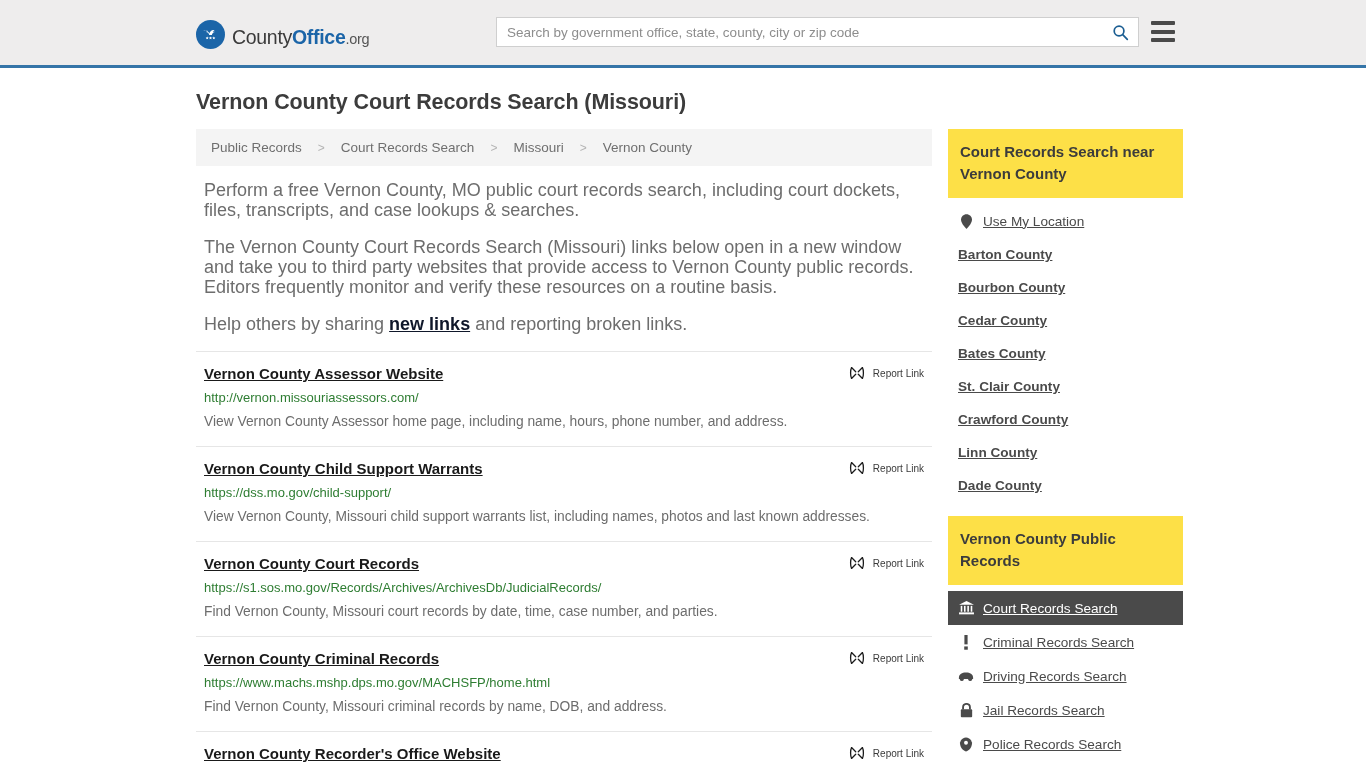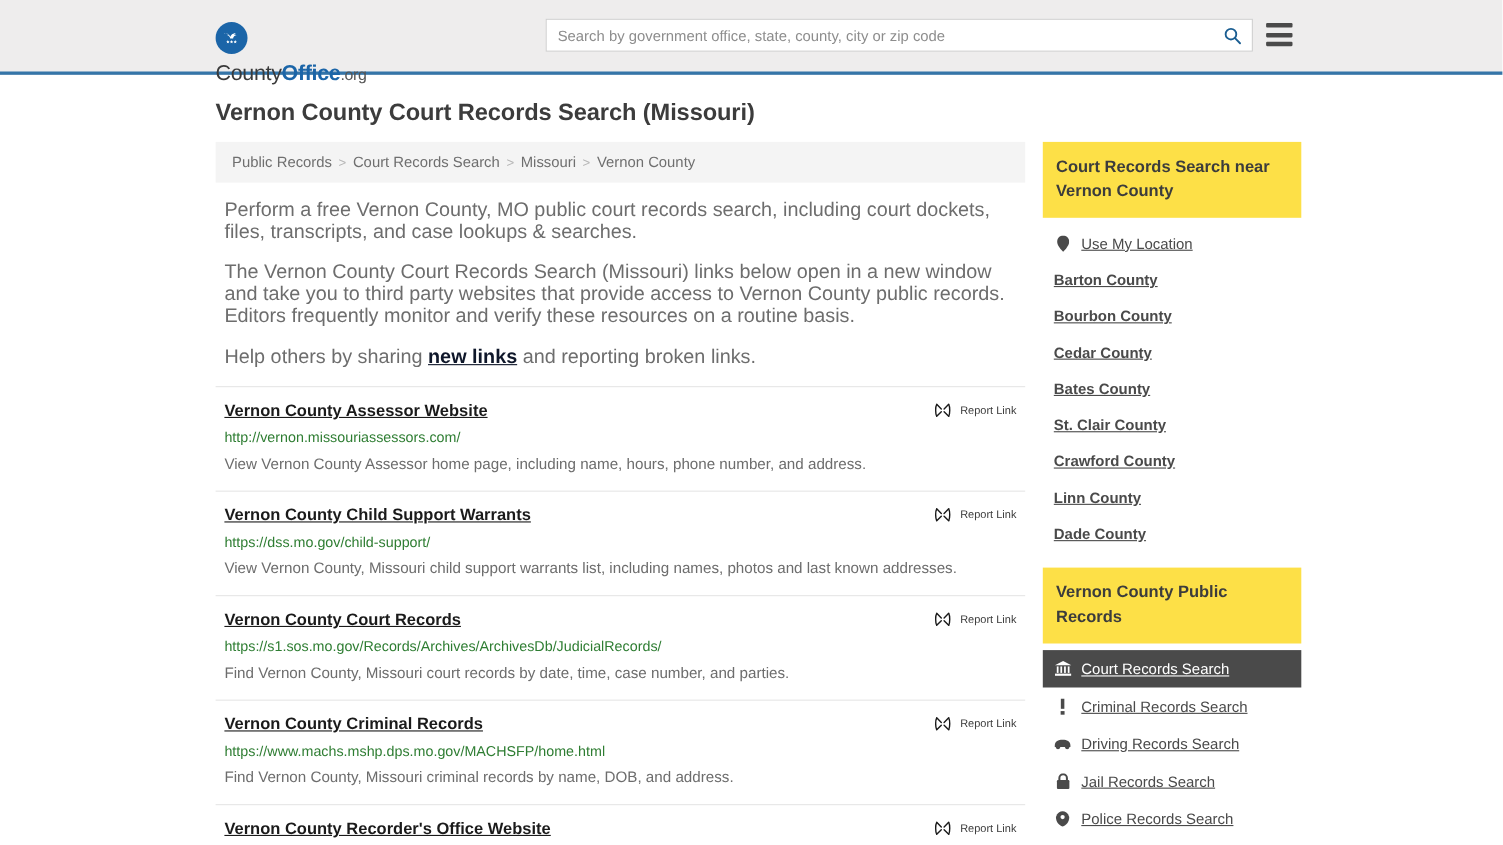--- a/index.html
+++ b/index.html
@@ -20,24 +20,23 @@
     border-bottom: 3px solid #3575a8;
     display: flex;
     align-items: center;
     position: relative;
   }
   .logo-wrap {
     position: absolute;
     left: 196px;
     top: 20px;
     display: flex;
-    align-items: flex-start;
+    align-items: flex-end;
     gap: 7px;
     cursor: pointer;
-    flex-direction: column;
   }
   .logo-mark {
     width: 29px; height: 29px;
     border-radius: 50%;
     background: #1b65a8;
     display: flex;
     align-items: center;
     justify-content: center;
     flex-direction: column;
     flex: none;
@@ -126,21 +125,21 @@
 
   
   .breadcrumb {
     background: #f4f4f4;
     padding: 11px 12px;
     font-size: 13.5px;
     color: #6f6f6f;
     display: flex;
     align-items: center;
     flex-wrap: wrap;
-    gap: 0;
+    gap: 10px;
     margin-bottom: 14px;
   }
   .breadcrumb a {
     color: #6f6f6f;
     text-decoration: none;
     padding: 0 3px;
   }
   .breadcrumb .sep { color: #b4b4b4; padding: 0 3px; font-size: 12px; }
 
   .intro-p {

